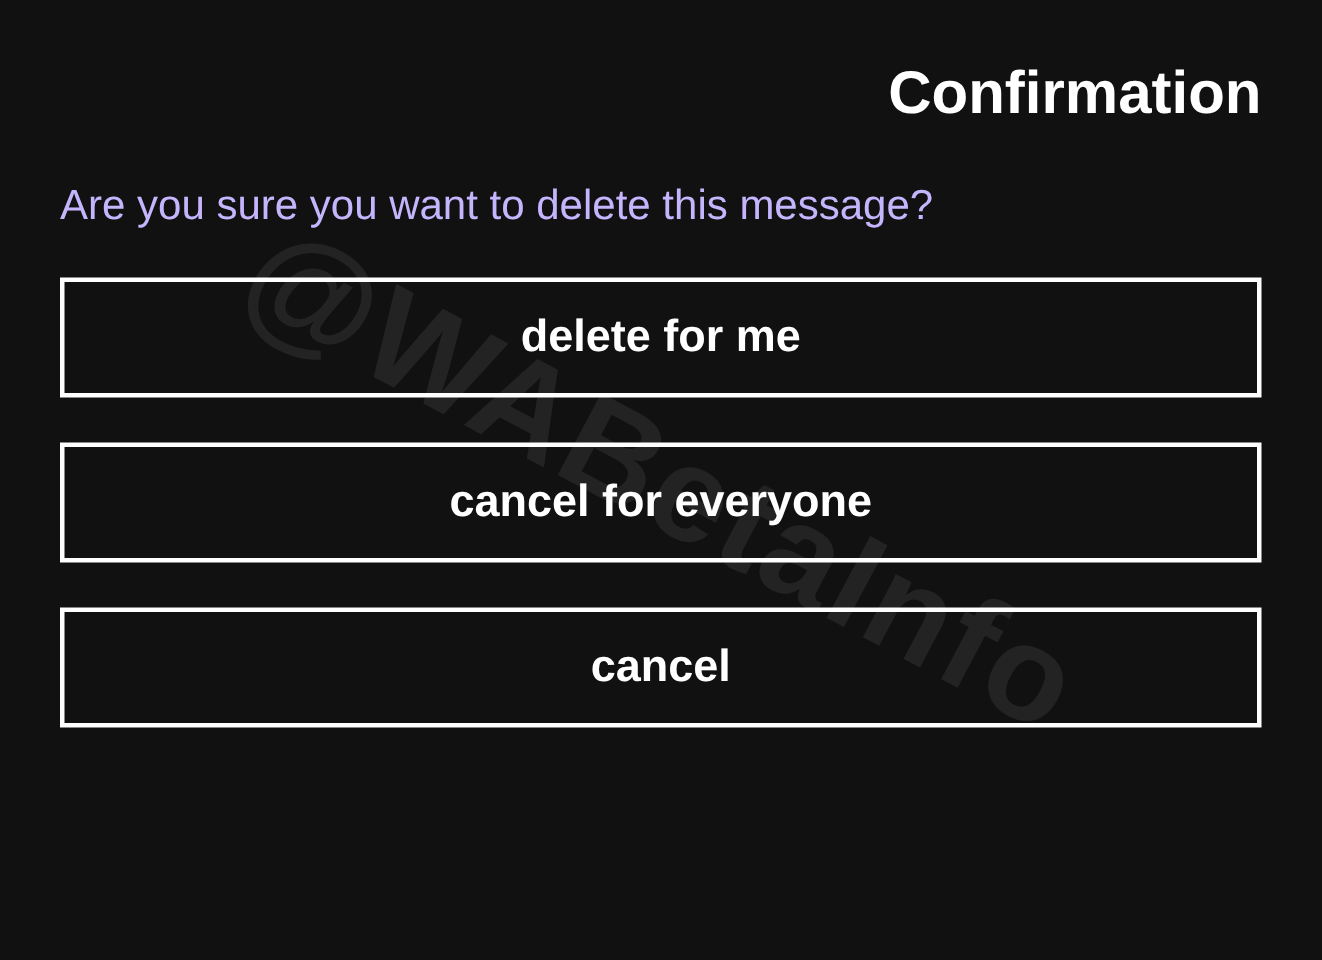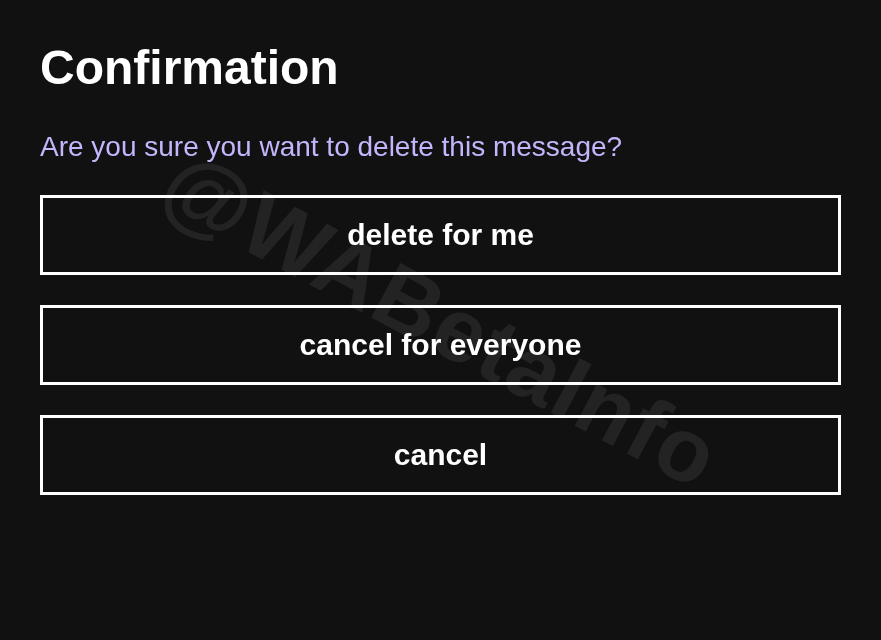--- a/index.html
+++ b/index.html
@@ -11,24 +11,25 @@
       width: 881px;
       height: 640px;
       background: #111111;
       font-family: "Segoe UI", Arial, sans-serif;
       color: #ffffff;
       padding: 40px 40px 30px 40px;
       position: relative;
       overflow: hidden;
     }
     .dialog-title {
-      font-size: 48px;
+      font-size: 40px;
       font-weight: 700;
       margin-bottom: 36px;
       letter-spacing: 0px;
+      text-align: right;
     }
     .dialog-message {
       font-size: 28px;
       font-weight: 400;
       margin-bottom: 32px;
       color: #c4b5fd;
     }
     .action-button {
       display: block;
       width: 100%;

